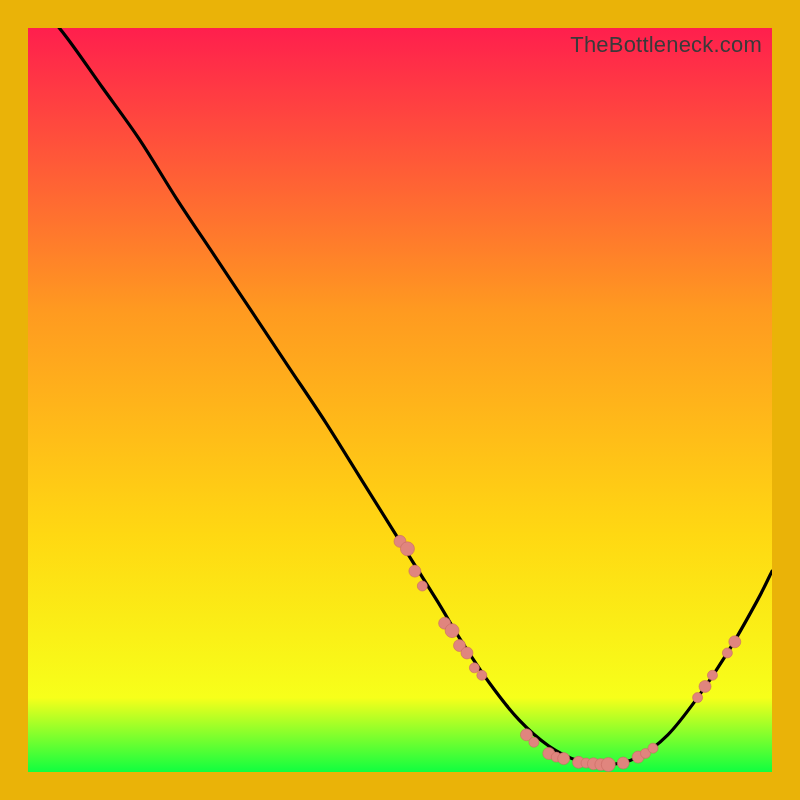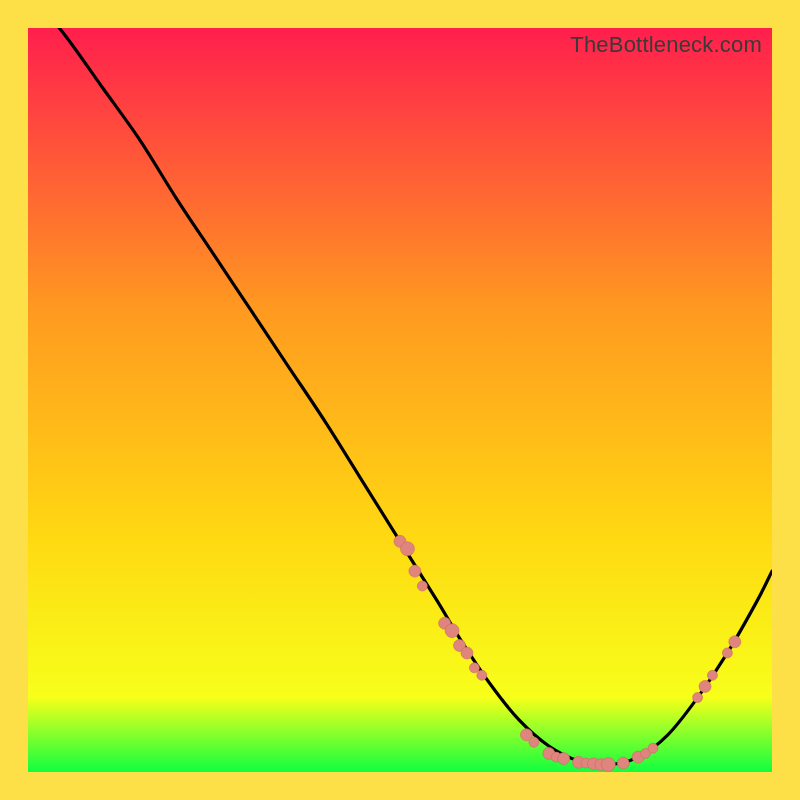--- a/index.html
+++ b/index.html
@@ -11,21 +11,21 @@
     overflow: hidden;
     position: relative;
     font-family: Arial, Helvetica, sans-serif;
   }
   .frame {
     position: absolute;
     left: 0;
     top: 0;
     width: 800px;
     height: 800px;
-    background: #fde047;
+    background: #eab308;
   }
   .plot-area {
     position: absolute;
     left: 28px;
     top: 28px;
     width: 744px;
     height: 744px;
     overflow: hidden;
   }
   .watermark {

